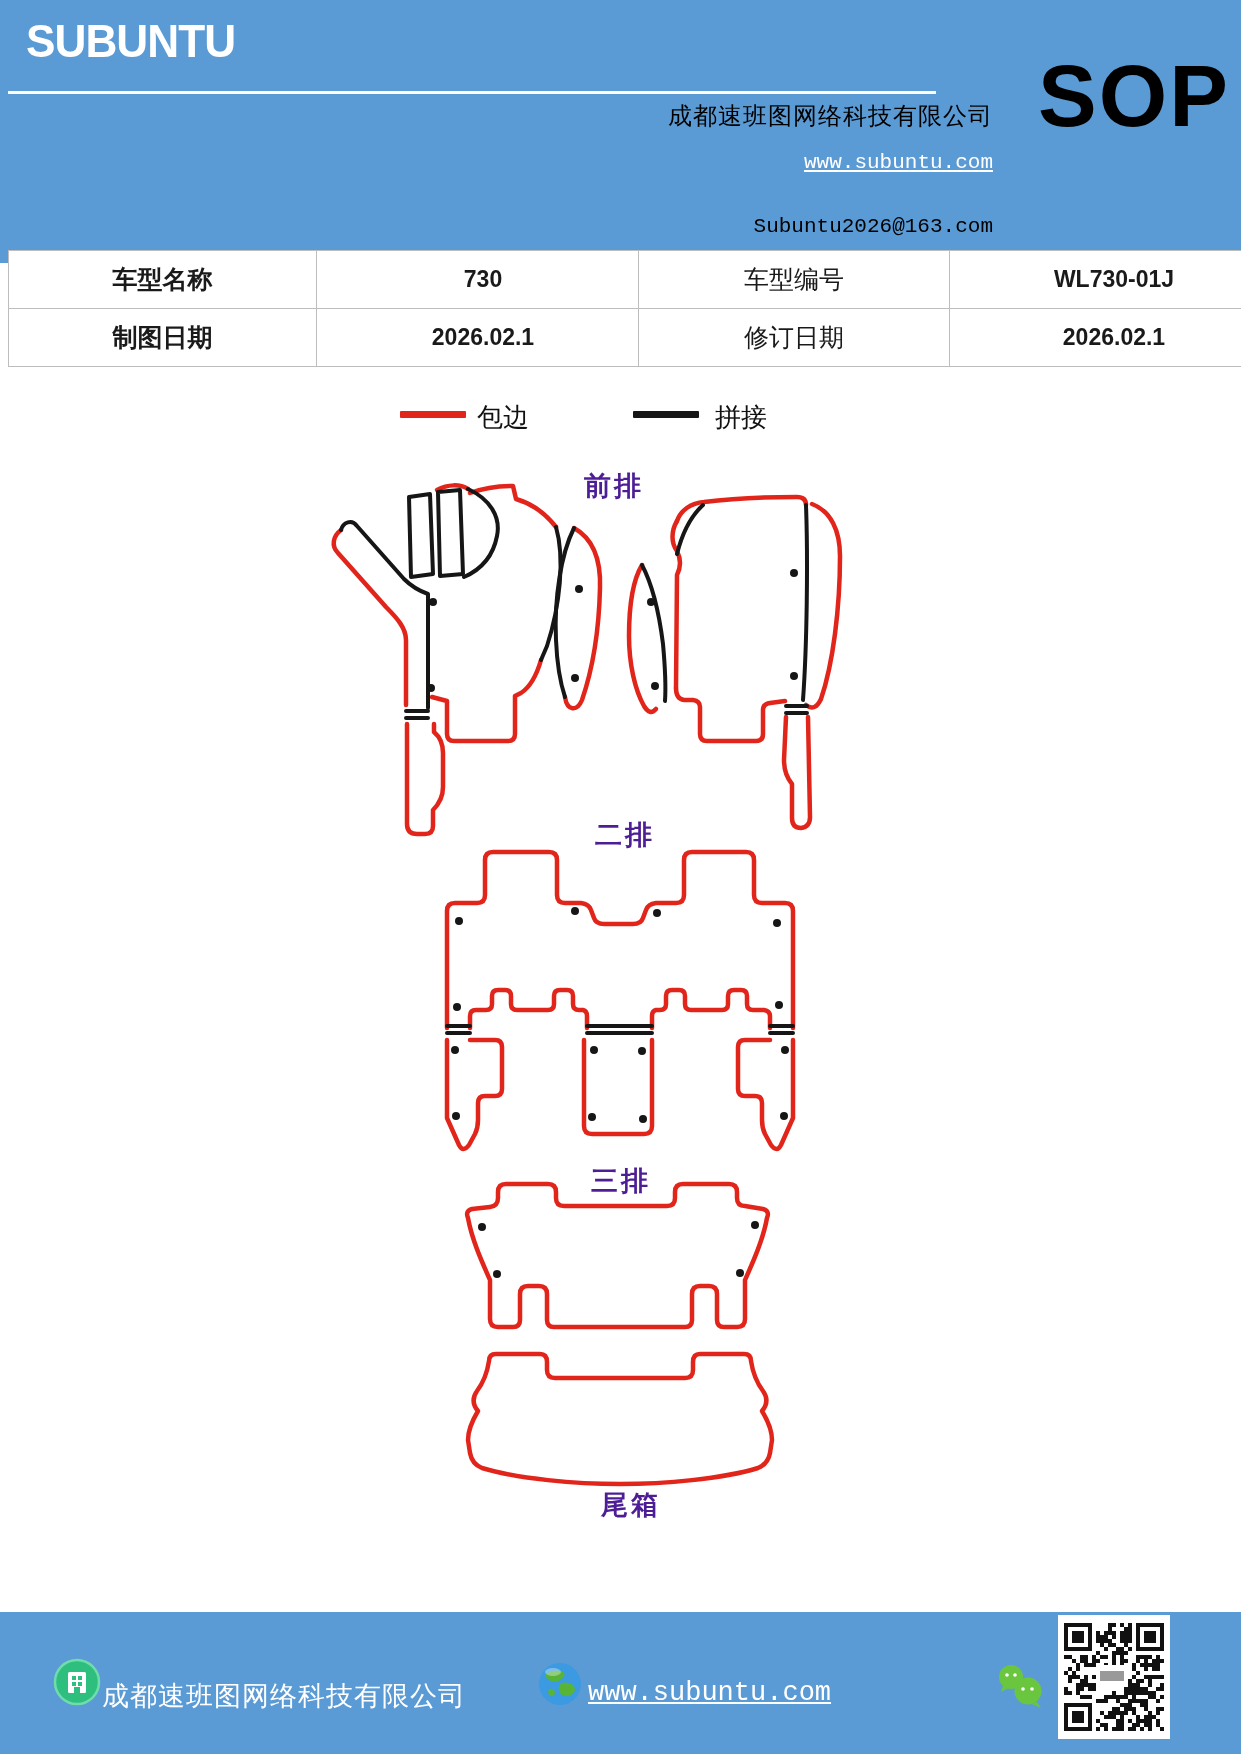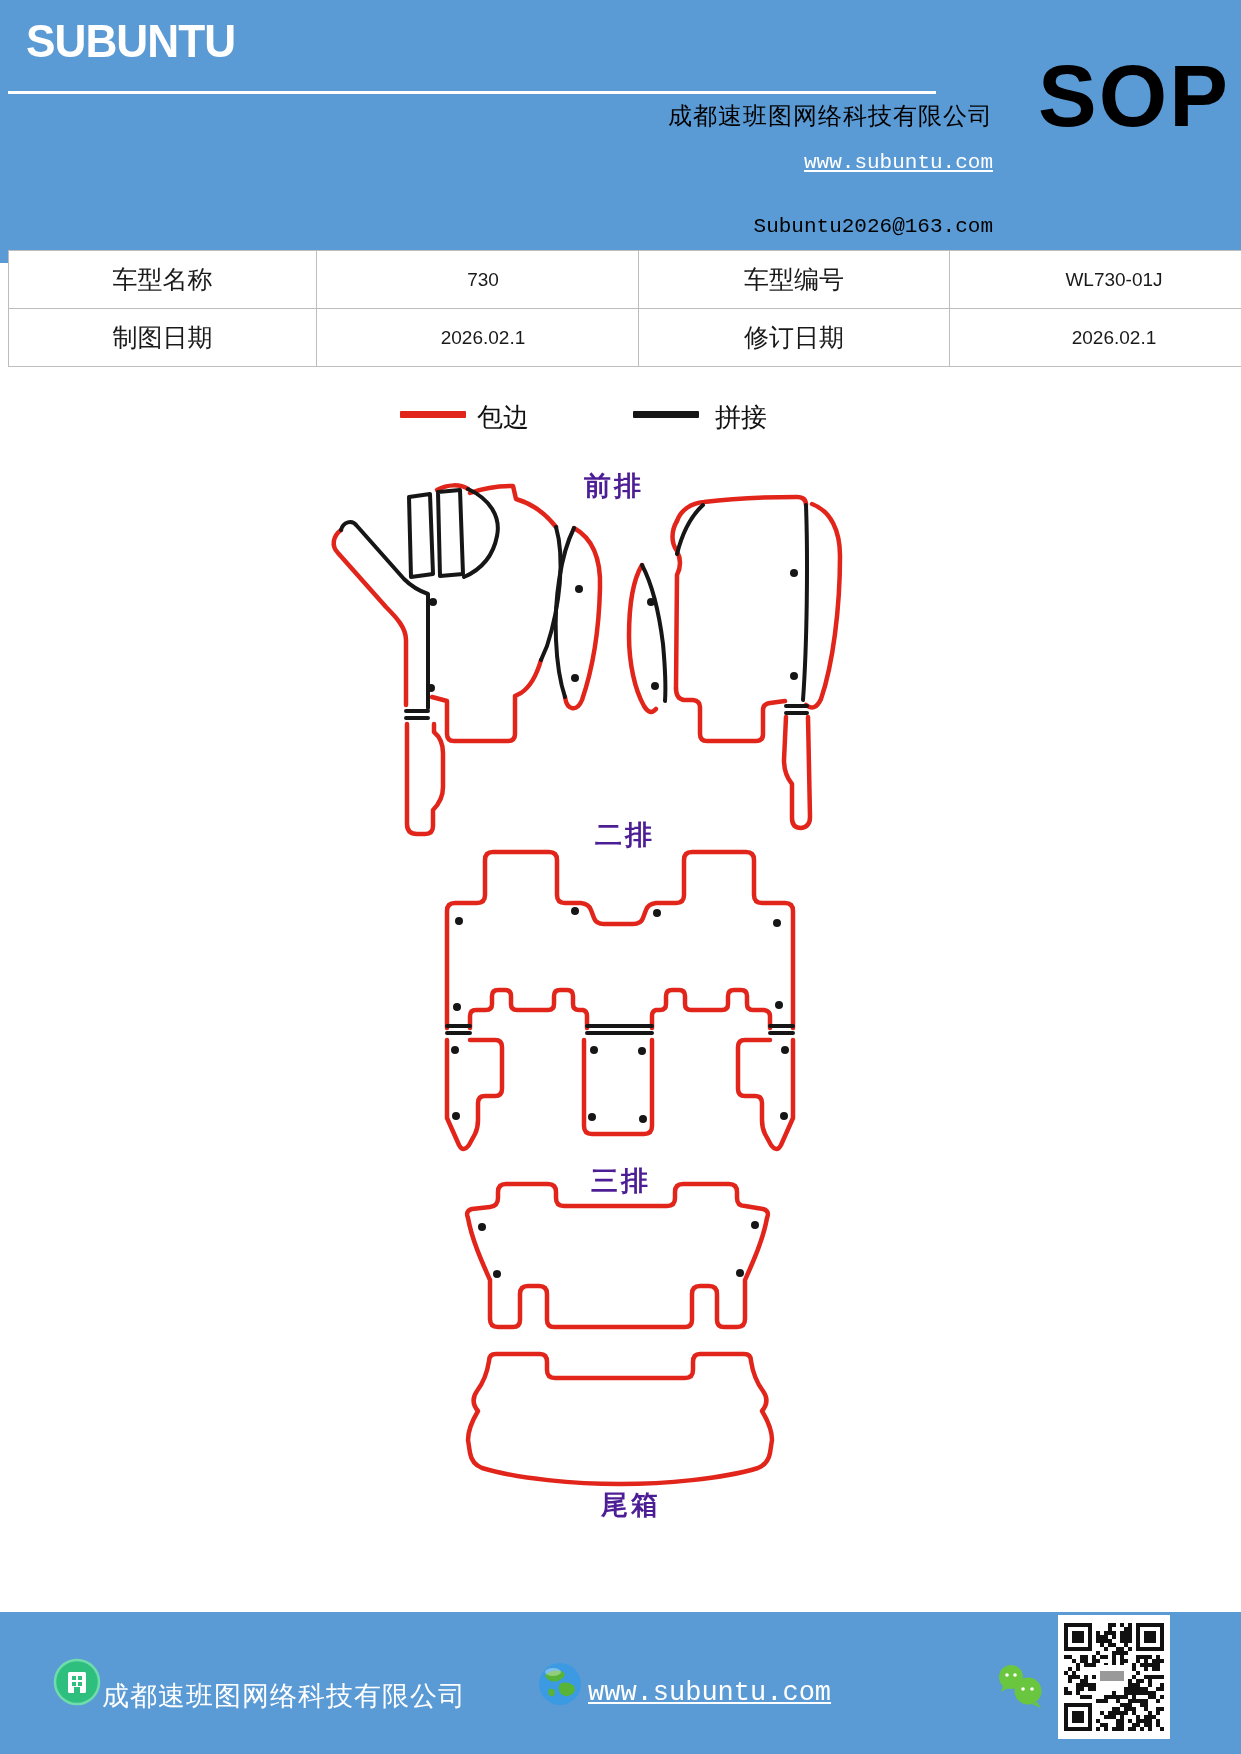--- a/index.html
+++ b/index.html
@@ -16,22 +16,22 @@
         font-family:"Liberation Serif",serif;}
   .hdr-url{position:absolute;right:16px;top:151px;font-size:21px;text-decoration:underline;color:#fff;
         font-family:"Liberation Mono",monospace;white-space:nowrap;}
   .hdr-email{position:absolute;right:0;top:179px;font-size:21px;font-family:"Liberation Mono",monospace;white-space:nowrap;margin-top:36px;}
   .sop{position:absolute;left:1038px;top:52px;color:#000000;font-size:88px;font-weight:800;line-height:1;
         font-family:"Liberation Sans",sans-serif;letter-spacing:2px;}
   
   .info-table{position:absolute;left:8px;top:250px;width:1225px;height:117px;border-collapse:collapse;table-layout:fixed;}
   .info-table td{border:1px solid #bdbdbd;text-align:center;vertical-align:middle;background:#fff;color:#1a1a1a;}
   .info-table td.lbl{font-family:"Liberation Serif",serif;font-size:25px;}
-  .info-table td.val{font-family:"Liberation Sans",sans-serif;font-size:19px;font-weight:400;padding-left:12px;}
-  .c1{width:305px;} .c2{width:308px;} .c3{width:308px;} .c4{width:304px;}
+  .info-table td.val{font-family:"Liberation Sans",sans-serif;font-size:23px;font-weight:700;padding-left:12px;}
+  .c1{width:305px;font-weight:bold;} .c2{width:308px;} .c3{width:308px;} .c4{width:304px;}
   
   .legend-swatch{position:absolute;height:7px;width:66px;border-radius:1px;}
   .legend-label{position:absolute;font-size:26px;color:#111;font-family:"Liberation Serif",serif;}
   
   .diag-label{position:absolute;transform:translateX(-50%);font-size:27px;font-weight:700;color:#4c1d95;
         font-family:"Liberation Sans",sans-serif;letter-spacing:3px;white-space:nowrap;}
   .diagram-svg{position:absolute;left:0;top:0;pointer-events:none;}
   
   .footer{position:absolute;left:0;top:1612px;width:1241px;height:142px;background:#5b9bd5;}
   .footer-company{position:absolute;left:102px;top:1678px;color:#fff;font-size:27px;letter-spacing:1px;

